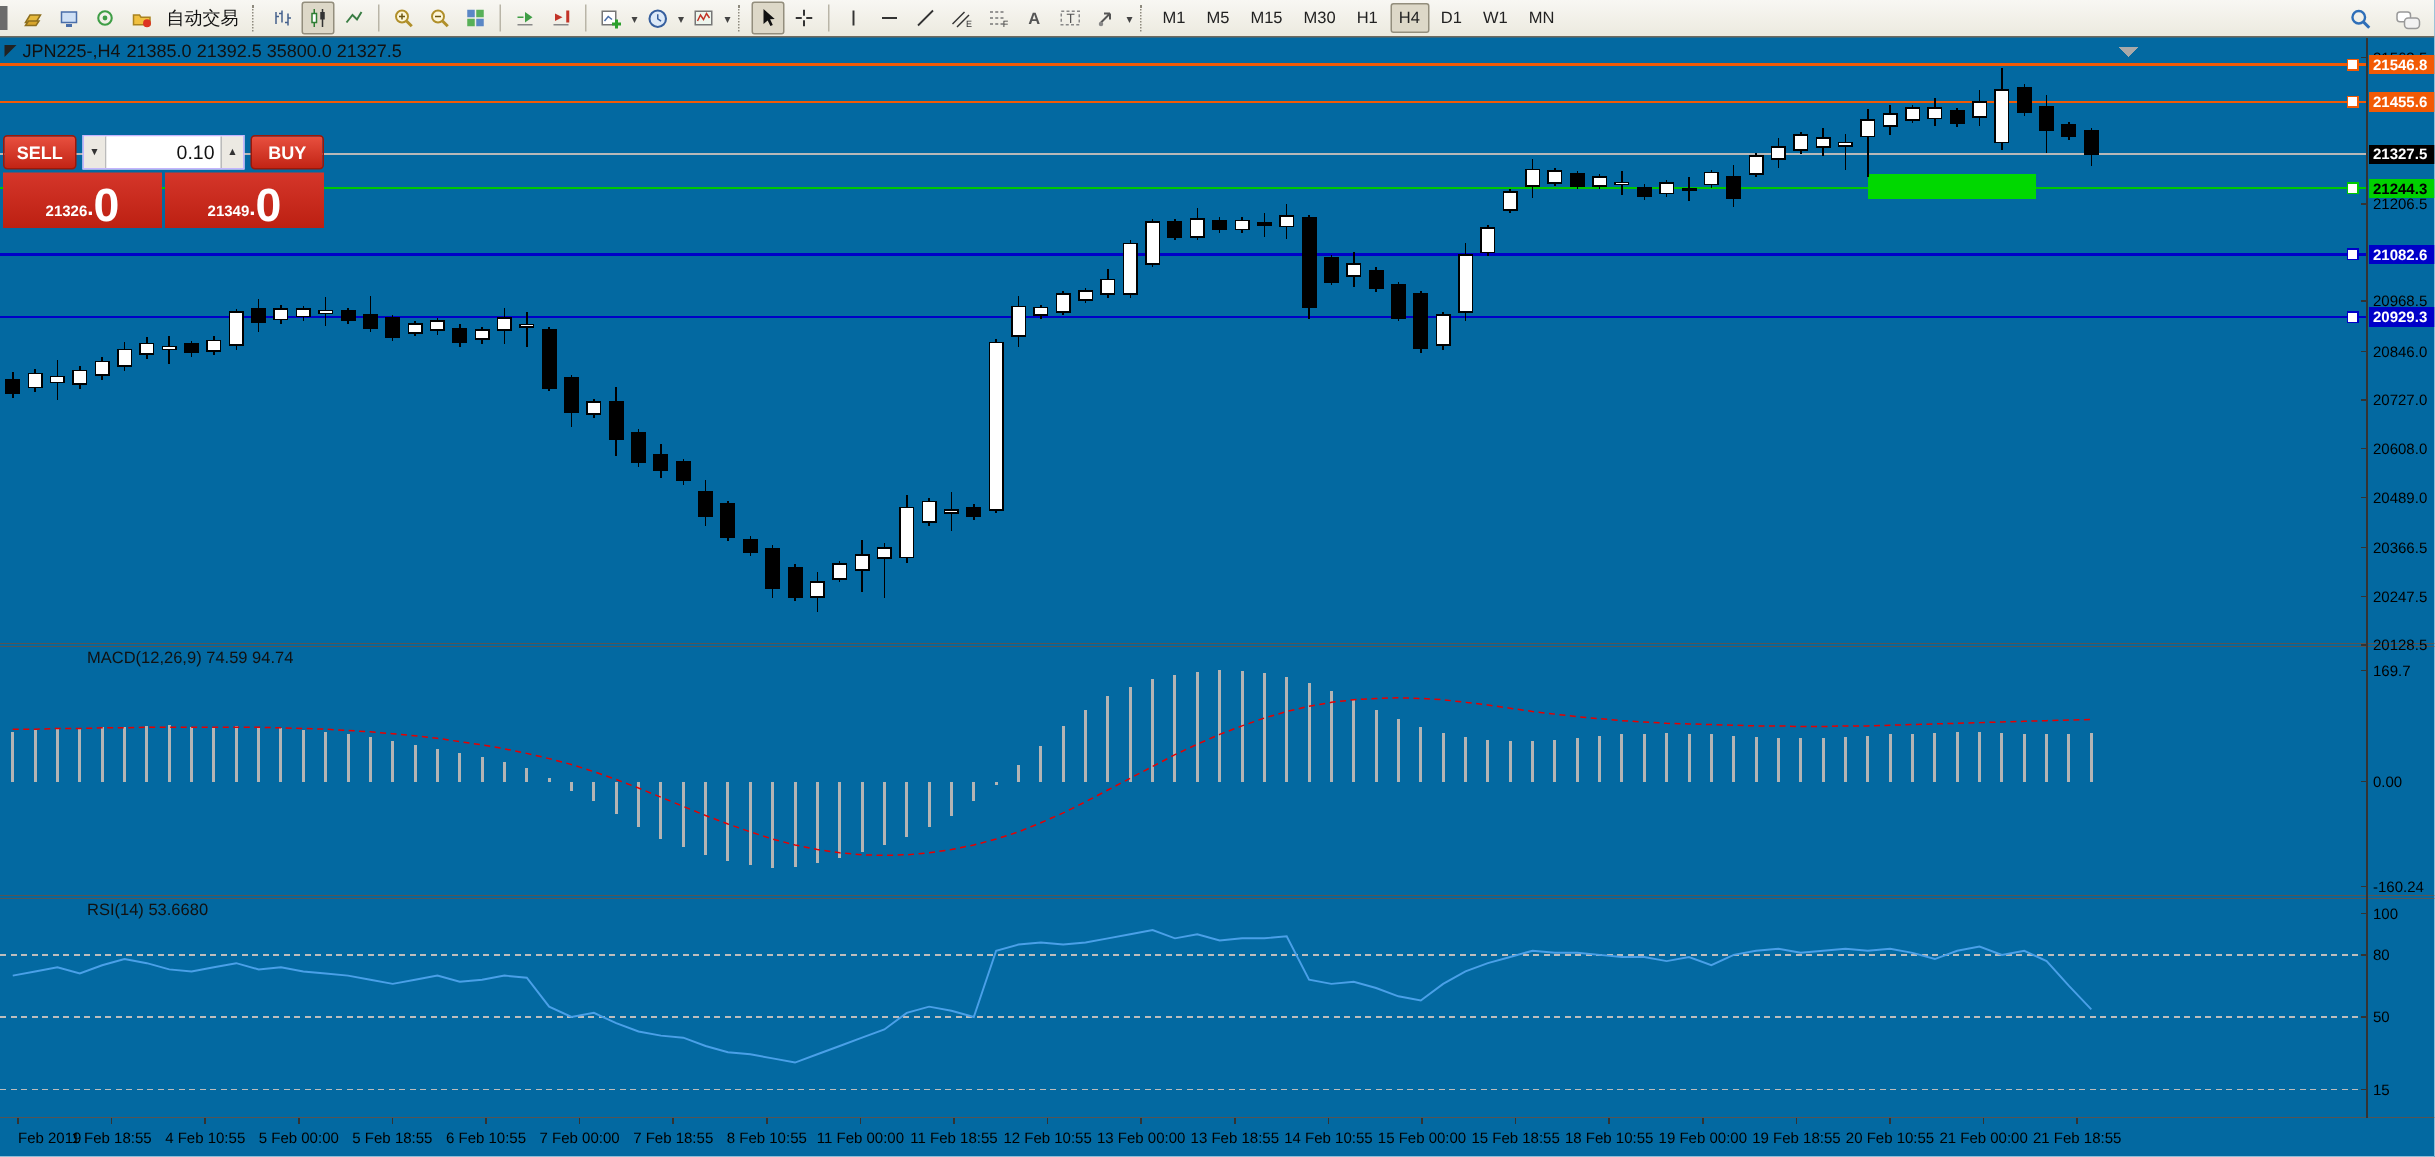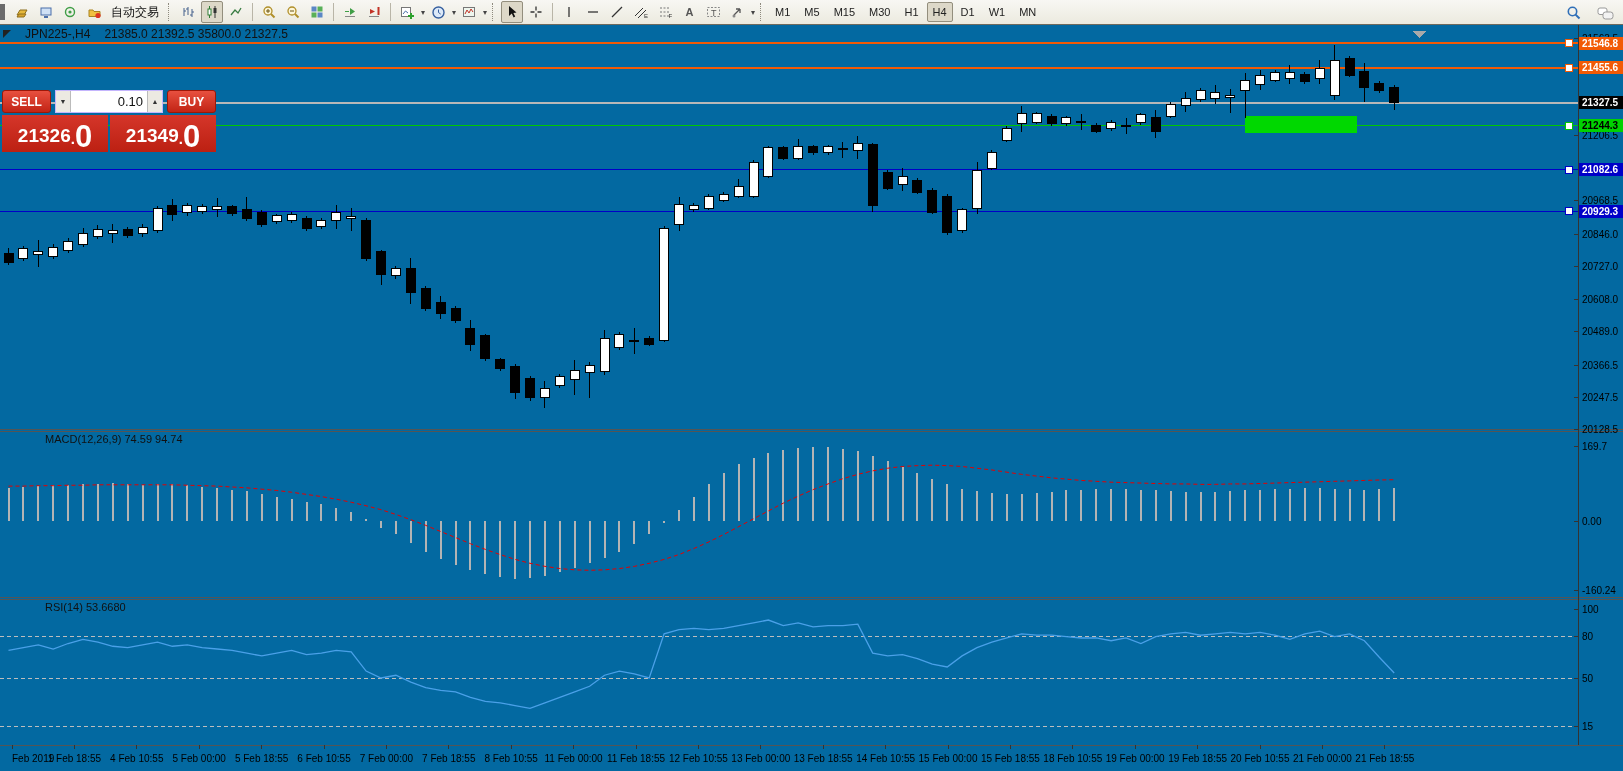--- a/index.html
+++ b/index.html
@@ -16,43 +16,43 @@
       border:1px solid transparent;border-radius:2px;cursor:pointer;}
   .tf.pressed{background:#ddd8c8;border:1px solid #938e7d;}
   .sep{width:1px;height:18px;background:#b9b5a7;margin:0 3px;}
   .grip{width:3px;height:18px;border-left:1px dotted #8e8a7e;margin:0 3px;}
   .cuticon{width:5px;height:16px;background:#6b6b6b;margin-right:4px;}
   .auto-label{font-size:12px;color:#111;padding:0 4px;cursor:pointer;}
   .tb-right{position:absolute;right:6px;top:2px;display:flex;gap:10px;align-items:center;}
   .caret{font-size:8px;color:#444;margin-left:1px;}
   
   .chart-title{position:absolute;left:3px;top:27px;z-index:6;font-size:12px;color:#111;
-               display:flex;align-items:center;gap:14px;}
+               display:flex;align-items:center;gap:4px;}
   .chart-title .tri{width:0;height:0;border-left:8px solid #222;border-bottom:8px solid transparent;}
-  .ind-label{position:absolute;z-index:6;font-size:11px;color:#111;left:1px;padding-left:44px;}
+  .ind-label{position:absolute;z-index:6;font-size:11px;color:#111;left:14px;padding-left:44px;}
   .annotation{position:absolute;left:817px;top:103px;z-index:4;font-size:26px;font-weight:700;
               color:#00d800;letter-spacing:1px;white-space:nowrap;}
   
   .trade-panel{position:absolute;left:2px;top:45px;width:214px;z-index:7;}
   .tp-row1{display:flex;height:23px;align-items:stretch;margin-top:45px;}
   .btn-trade{width:47px;background:linear-gradient(#e8503f,#c22415);color:#fff;font-weight:700;
              font-size:12px;border:1px solid #9c1708;border-radius:3px;display:flex;
              align-items:center;justify-content:center;cursor:pointer;}
   .stepper{flex:1;display:flex;border:1px solid #c4b5fd;background:#fff;margin:0 4px;}
   .step-btn{width:15px;background:#ece9e2;display:flex;align-items:center;justify-content:center;
             font-size:7px;color:#333;cursor:pointer;border:0;}
   .step-btn.down{border-right:1px solid #bbb;}
   .step-btn.up{border-left:1px solid #bbb;}
   .vol{flex:1;width:52px;border:none;outline:none;text-align:right;font-size:13px;
        padding:0 4px 0 0;font-family:"Liberation Sans",sans-serif;color:#111;}
   .tp-row2{display:flex;margin-top:2px;height:37px;}
   .quote{flex:1;background:linear-gradient(#d5362a,#bc2012);color:#fff;display:flex;
          align-items:flex-end;justify-content:center;cursor:pointer;}
   .quote.sellq{margin-right:2px;}
-  .q-main{font-size:19px;font-weight:700;margin-bottom:5px;}
+  .q-main{font-size:10px;font-weight:700;margin-bottom:5px;}
   .q-dot{font-size:15px;font-weight:700;margin-bottom:5px;}
   .q-big{font-size:31px;font-weight:700;line-height:30px;}
   svg text{font-family:"Liberation Sans",sans-serif;}
 </style>
 </head>
 <body>
 
 <div class="screen">
 
   <div class="toolbar">

